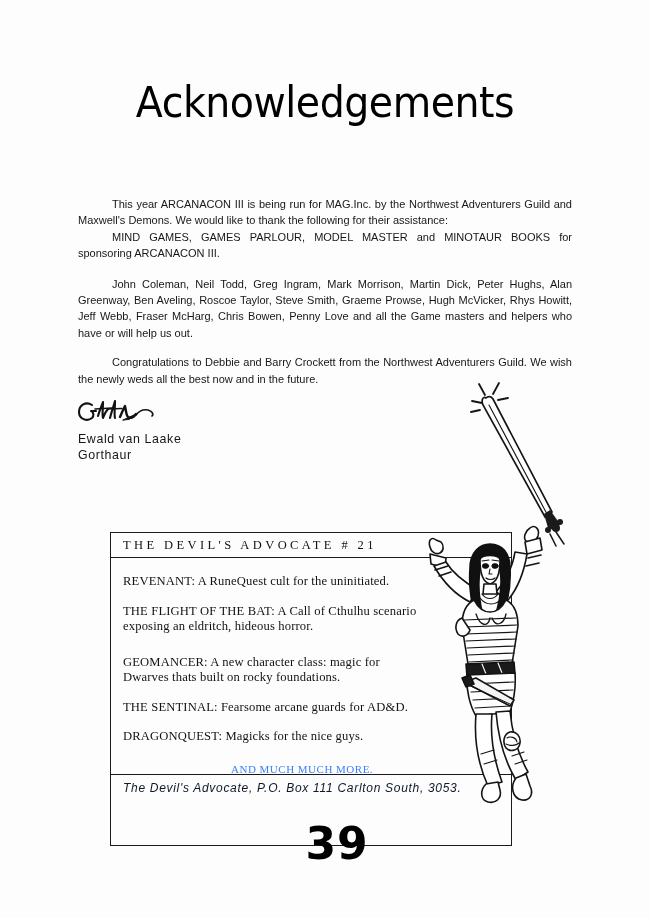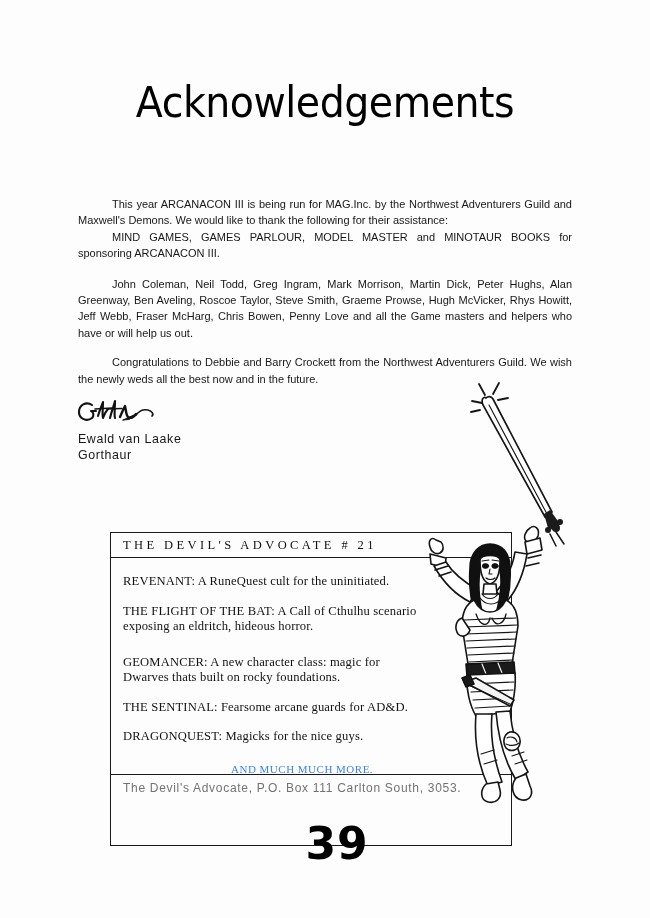--- a/index.html
+++ b/index.html
@@ -144,21 +144,22 @@
     color: #3b82f6;
   }
   .ad-footer {
     height: 25px;
     display: flex;
     align-items: center;
     padding-left: 12px;
     font-family: "Liberation Sans", "DejaVu Sans", sans-serif;
     font-size: 12px;
     letter-spacing: 0.7px;
-    color: #737373;
+    color: #0f172a;
+    font-style: italic;
   }
 
   
   .warrior-art {
     position: absolute;
     left: 418px;
     top: 514px;
     width: 132px;
     height: 300px;
     pointer-events: none;

